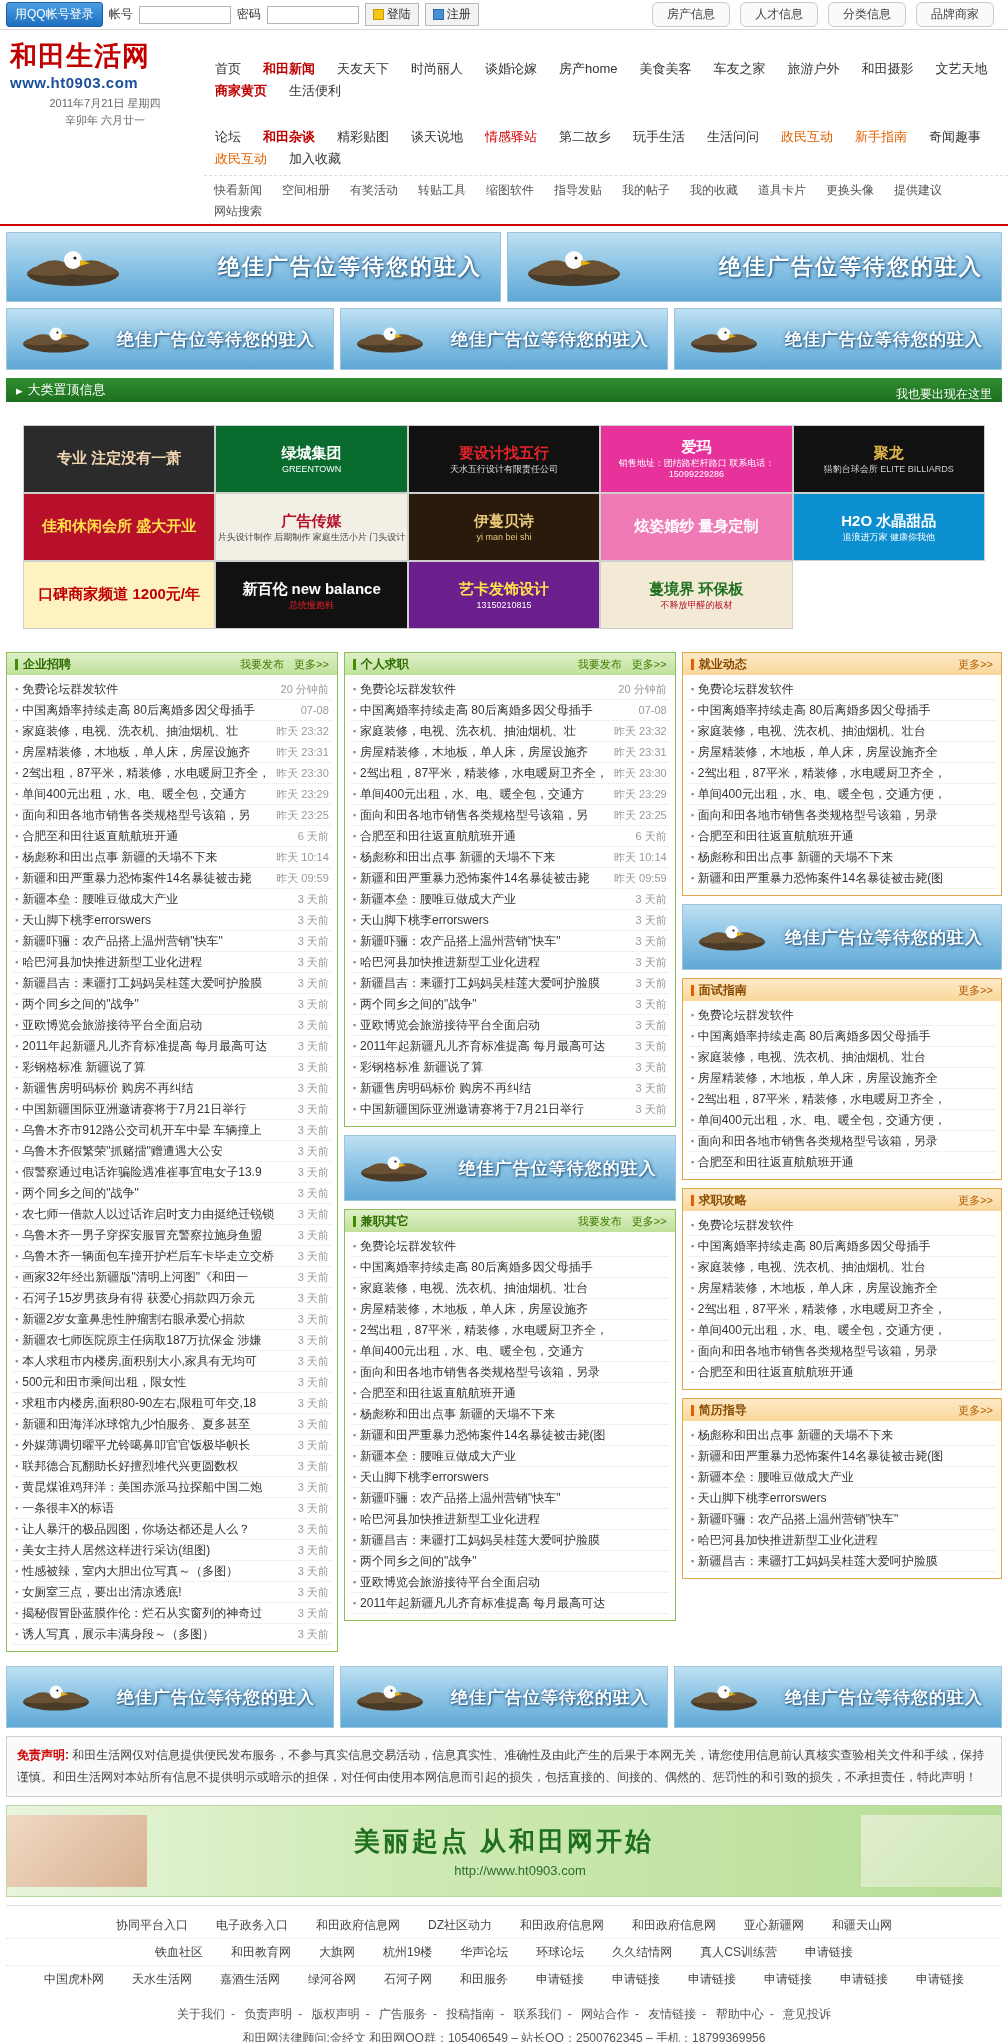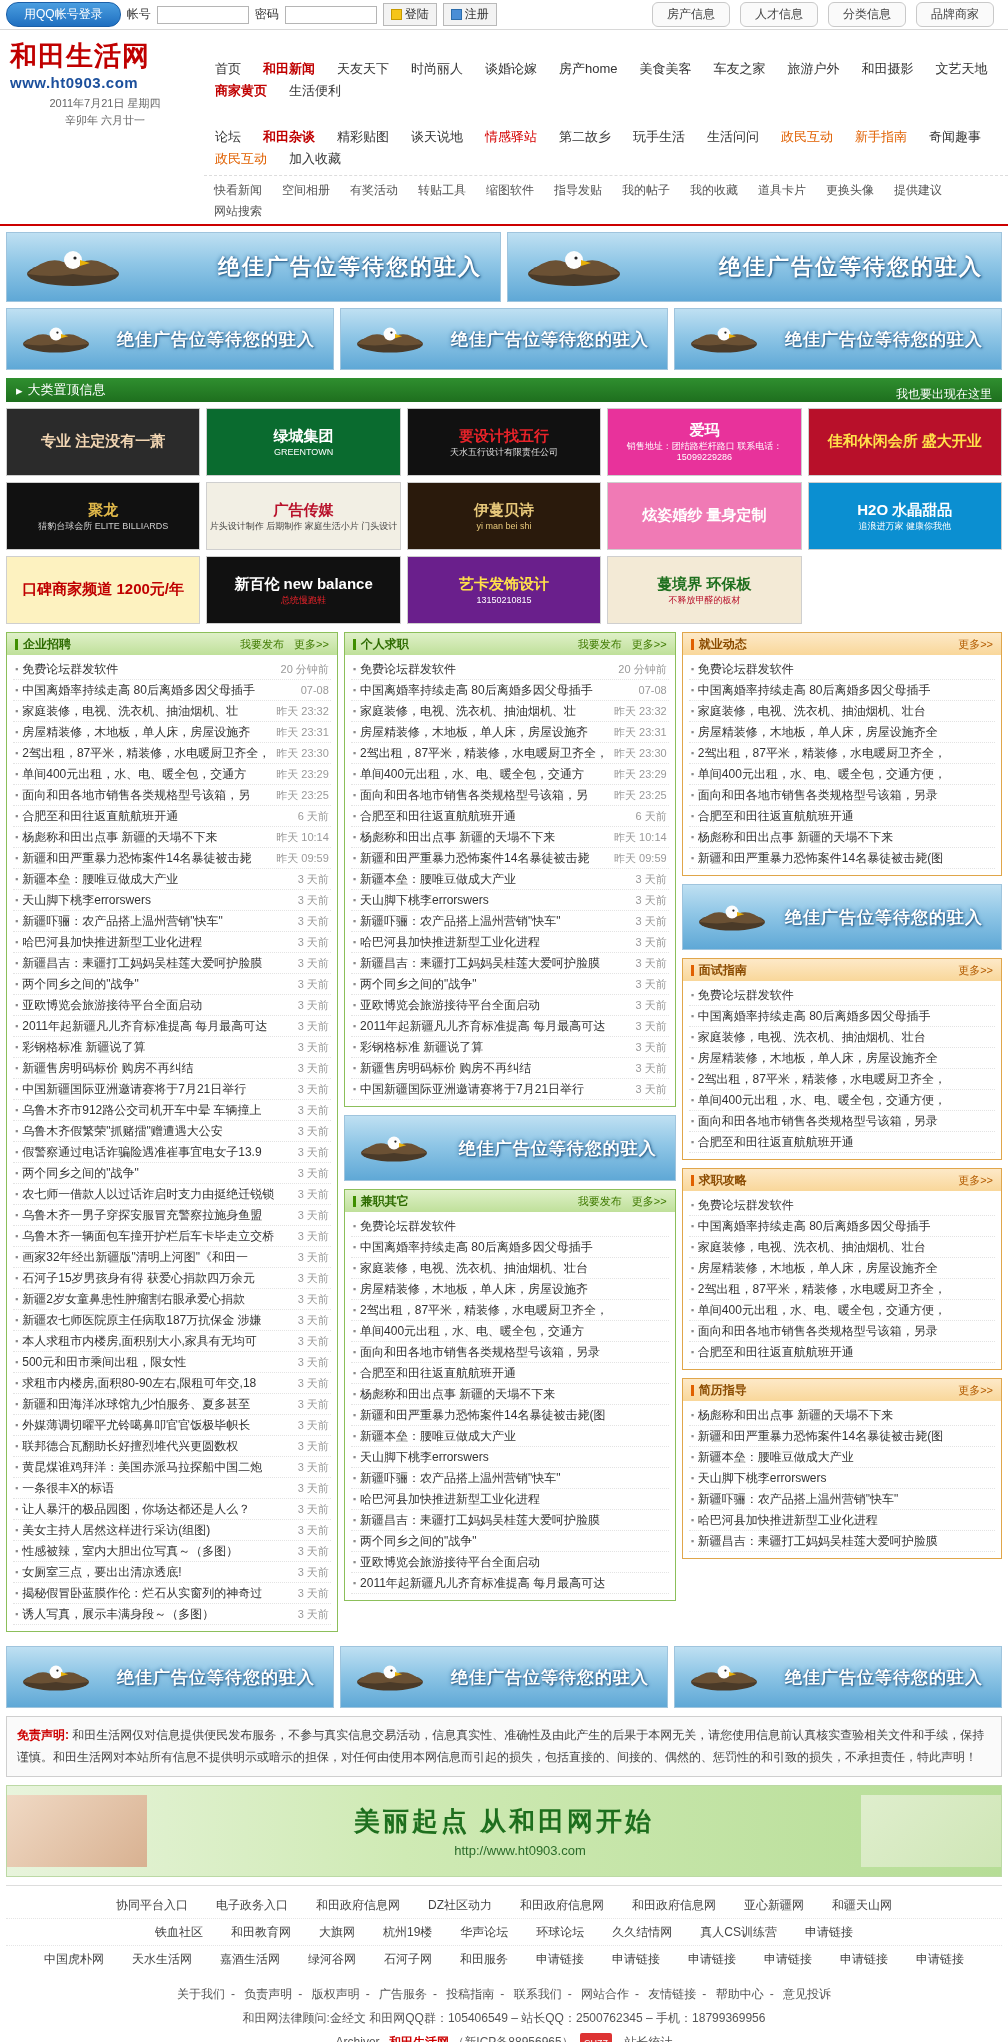--- a/index.html
+++ b/index.html
@@ -13,22 +13,22 @@
   }
   .page { width: 1008px; margin: 0; background: #ffffff; }
 
   
   .topbar {
     height: 30px; background: #ffffff; border-bottom: 1px solid #d8d8d8;
     display: flex; align-items: center; padding: 0 6px; gap: 6px;
   }
   .qq-login {
     background: linear-gradient(#4a9ee0,#1f6fc0); color: #fff;
-    border: 1px solid #1a5fa8; border-radius: 12px;
-    font-size: 12px; padding: 3px 17px; cursor: pointer; white-space: nowrap;
+    border: 1px solid #1a5fa8; border-radius: 3px;
+    font-size: 12px; padding: 3px 8px; cursor: pointer; white-space: nowrap;
   }
   .topbar input.txt {
     border: 1px solid #b5b5b5; height: 18px; width: 92px; font-size: 12px; padding: 0 3px;
   }
   .btn-login, .btn-reg {
     display: inline-flex; align-items: center; gap: 3px;
     border: 1px solid #b9b9b9; background: #f3f3f3;
     font-size: 12px; padding: 2px 7px; cursor: pointer;
   }
   .ico-sq { width: 11px; height: 11px; display: inline-block; }
@@ -81,21 +81,21 @@
 
   
   .secbar {
     margin: 8px 6px 0 6px; height: 24px; background: linear-gradient(#2f8f2f,#1e6f1e);
     color: #fff; display: flex; align-items: center; padding: 0 10px; font-size: 13px;
   }
   .secbar .dot { margin-right: 5px; }
   .secbar .right { margin-left: auto; font-size: 12px; margin-top: 8px; }
 
   
-  .grid { display: grid; grid-template-columns: repeat(5, 1fr); gap: 6px; margin: 6px; }
+  .grid { display: grid; grid-template-columns: repeat(5, 1fr); margin: 23px; }
   .cell {
     height: 68px; border: 1px solid #cfcfcf; overflow: hidden; position: relative;
     display: flex; align-items: center; justify-content: center;
     font-size: 15px; font-weight: bold; text-align: center; line-height: 1.2;
   }
   .cell .sub { font-size: 9px; font-weight: normal; display: block; margin-top: 2px; }
 
   
   .cols { display: flex; gap: 6px; margin: 8px 6px 0 6px; align-items: flex-start; }
   .col { flex: 1; }
@@ -313,28 +313,28 @@
       <span class="sub">GREENTOWN</span></div>
     </div>
     <div class="cell" style="background:#111;color:#e8232a">
       <div><span>要设计找五行</span>
       <span class="sub" style="color:#ddd">天水五行设计有限责任公司</span></div>
     </div>
     <div class="cell" style="background:#e8329b;color:#fff">
       <div><span>爱玛</span>
       <span class="sub">销售地址：团结路栏杆路口  联系电话：15099229286</span></div>
     </div>
+    <div class="cell" style="background:#111;color:#e0b84a">
+      <div><span>聚龙</span>
+      <span class="sub" style="color:#cfcfcf">猎豹台球会所  ELITE BILLIARDS</span></div>
+    </div>
+
     <div class="cell" style="background:#b8102a;color:#ffe14a">
       <div><span>佳和休闲会所 盛大开业</span>
       <span class="sub"></span></div>
-    </div>
-
-    <div class="cell" style="background:#111;color:#e0b84a">
-      <div><span>聚龙</span>
-      <span class="sub" style="color:#cfcfcf">猎豹台球会所  ELITE BILLIARDS</span></div>
     </div>
     <div class="cell" style="background:#f2efe4;color:#b8102a">
       <div><span>广告传媒</span>
       <span class="sub" style="color:#444">片头设计制作 后期制作 家庭生活小片 门头设计</span></div>
     </div>
     <div class="cell" style="background:#2a1a0c;color:#e7c87a">
       <div><span>伊蔓贝诗</span>
       <span class="sub">yi man bei shi</span></div>
     </div>
     <div class="cell" style="background:#f07ab5;color:#fff">

